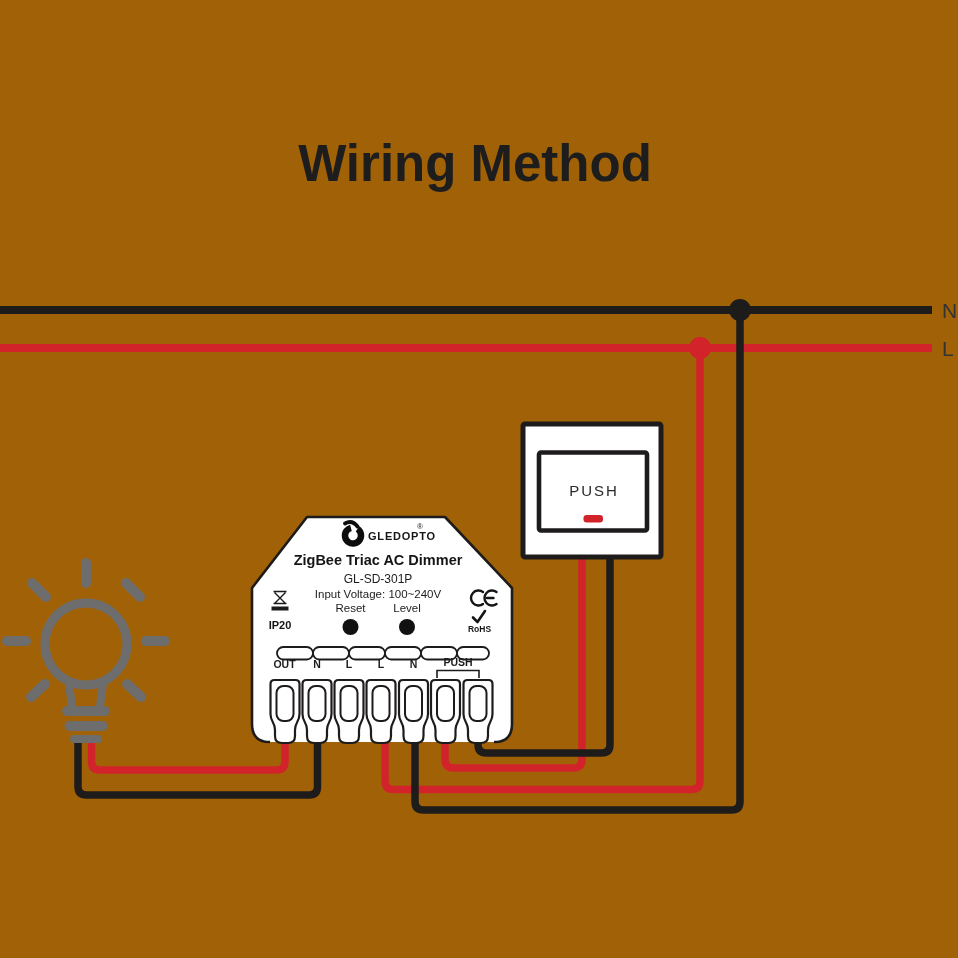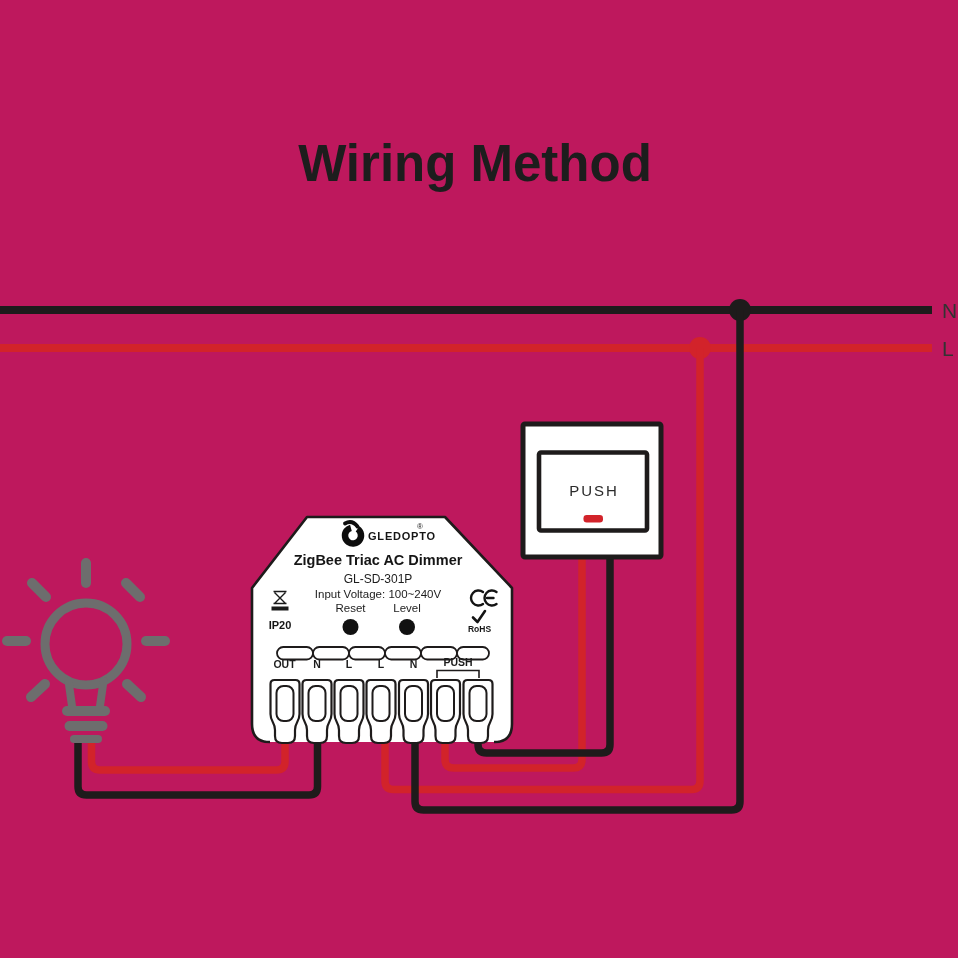--- a/index.html
+++ b/index.html
@@ -1,19 +1,19 @@
 <!DOCTYPE html>
 <html><head>
 <meta charset="utf-8">
 <style>
   html,body { margin:0; padding:0; background:#ffffff; }
   .stage {
     position:relative;
     width:958px; height:958px;
-    background:#be185d;
+    background:#a16207;
     font-family:"Liberation Sans", sans-serif;
     overflow:hidden;
   }
   .stage svg { position:absolute; left:0; top:0; }
   text { font-family:"Liberation Sans", sans-serif; fill:#2a2a2a; }
   .title-text { font-size:51px; font-weight:bold; fill:#1d1d1d; }
   .mains-label { font-size:21px; fill:#333333; }
   .push-label { font-size:15px; letter-spacing:2px; fill:#2a2a2a; }
   .brand-text { font-size:11px; font-weight:bold; letter-spacing:0.8px; fill:#151515; }
   .reg-mark { font-size:8px; fill:#151515; }

